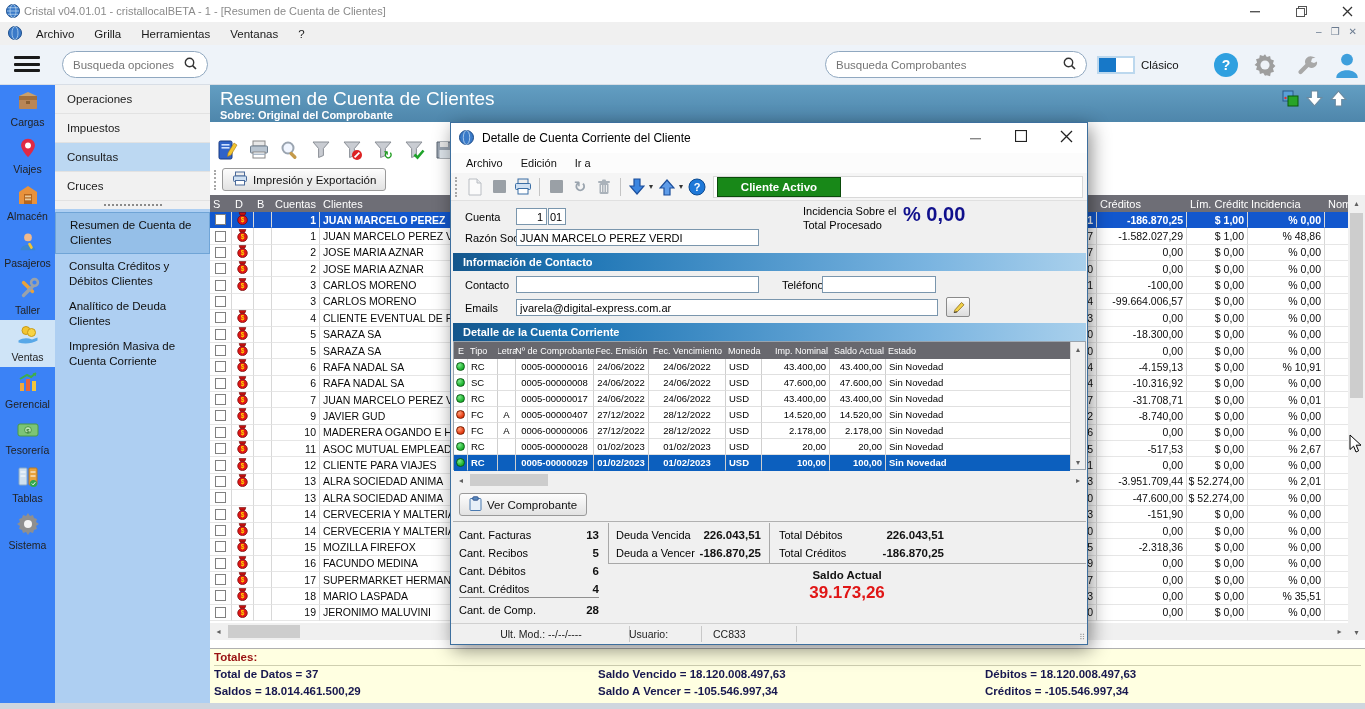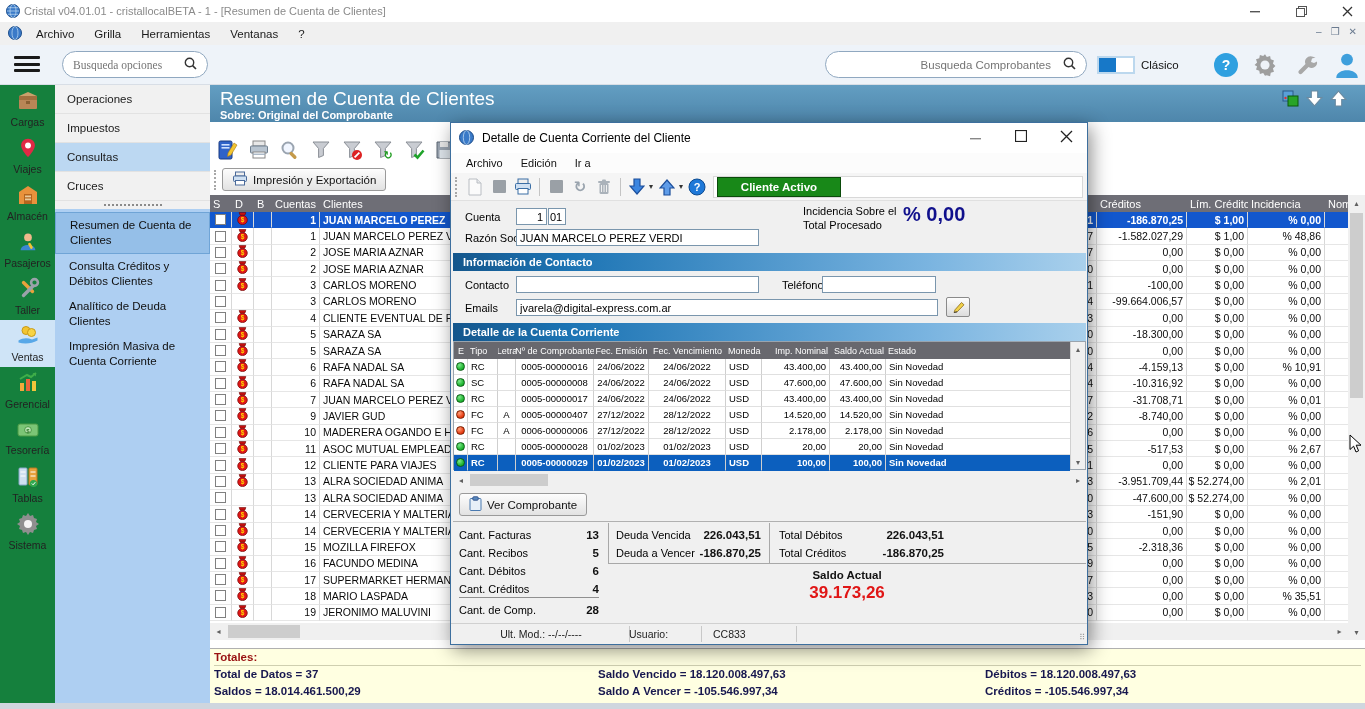--- a/index.html
+++ b/index.html
@@ -18,21 +18,21 @@
   .mdibtns{position:absolute;right:8px;top:26px;display:flex;gap:9px;color:#6b7b90;font-size:10px}
   .topbar{position:absolute;left:0;top:45px;width:1365px;height:40px;background:#eef3f9;border-bottom:1px solid #d8dee6}
   .pill{position:absolute;height:27px;background:#fff;border:1px solid #90a8c0;border-radius:14px;display:flex;align-items:center;padding:0 10px;color:#555;font-size:11.5px;justify-content:space-between}
   .hamburger{position:absolute;left:14px;top:8px;width:26px;height:22px;display:flex;flex-direction:column;justify-content:space-between;padding:3px 0}
   .hamburger div{height:3px;background:#1a1a1a;border-radius:1px}
   .toggle{position:absolute;width:38px;height:18px;border:2px solid #bcd8ee;background:#fff}
   .toggle .knob{position:absolute;left:0;top:0;width:17px;height:14px;background:#1778c8}
   .roundicon{position:absolute;width:24px;height:24px;border-radius:50%;display:flex;align-items:center;justify-content:center;color:#fff;font-weight:bold;font-size:14px}
 
   
-  .rail{position:absolute;left:0;top:85px;width:55px;height:618px;background:#15803d}
+  .rail{position:absolute;left:0;top:85px;width:55px;height:618px;background:#3b82f6}
   .rail-item{width:55px;height:47px;display:flex;flex-direction:column;align-items:center;justify-content:center;gap:1px}
   .rail-item.active{background:#cfe4f7}
   .rail-label{font-size:10.5px;color:#222}
 
   
   .nav{position:absolute;left:55px;top:85px;width:155px;height:618px;background:#f1f1f1}
   .nav-group{height:29px;display:flex;align-items:center;padding-left:12px;border-bottom:1px solid #e2e2e2;font-size:11.5px;color:#1a1a1a;background:#f1f1f1}
   .nav-group.active{background:#bcd8f2}
   .nav-sep{height:8px;display:flex;align-items:center;justify-content:center;background:#f1f1f1}
   .nav-sep div{width:58px;border-top:2px dotted #8a8a8a}
@@ -186,28 +186,28 @@
     <span>✕</span>
   </span>
 
   <div class="topbar">
     <div class="hamburger">
         <div></div>
         <div></div>
         <div></div>
       </div>
     <div class="pill" style="left:62px;top:6px;width:146px">
-      <input style="border: none; outline: none; width: 110px; font-size: 11.5px; color: rgb(68, 68, 68); font-family: Liberation Serif, serif;" placeholder="Busqueda opciones">
+      <input style="border: none; outline: none; width: 110px; font-size: 11.5px; color: rgb(68, 68, 68); font-family: Liberation Sans, sans-serif;" placeholder="Busqueda opciones">
       <span><svg width="13" height="13">
             <circle cx="5.5" cy="5.5" r="4.2" fill="none" stroke="#333" stroke-width="1.4"></circle>
             <path d="M8.6 8.6 L12 12" stroke="#333" stroke-width="1.6"></path>
           </svg></span>
     </div>
     <div class="pill" style="left:825px;top:6px;width:262px">
-      <input style="border: none; outline: none; width: 215px; font-size: 11.5px; color: rgb(68, 68, 68); font-family: inherit; text-align: right;" placeholder="Busqueda Comprobantes">
+      <input style="border: none; outline: none; width: 215px; font-size: 11.5px; color: rgb(68, 68, 68); font-family: inherit;" placeholder="Busqueda Comprobantes">
       <span><svg width="13" height="13">
             <circle cx="5.5" cy="5.5" r="4.2" fill="none" stroke="#333" stroke-width="1.4"></circle>
             <path d="M8.6 8.6 L12 12" stroke="#333" stroke-width="1.6"></path>
           </svg></span>
     </div>
     <span class="toggle" style="left:1097px;top:11px">
         <span class="knob"></span>
       </span>
     <span class="abs" style="left:1141px;top:14px;font-size:11.5px;color:#111">Clásico</span>
     <span class="roundicon" style="left:1214px;top:8px;background:#2fa0e0">?</span>

